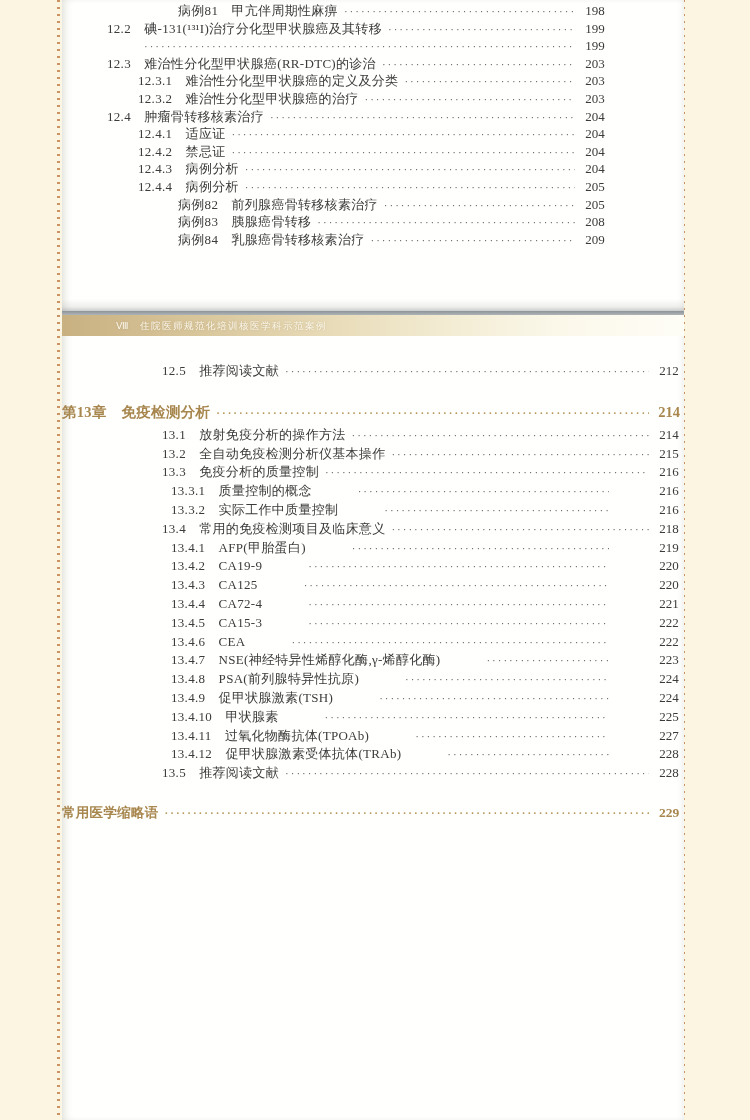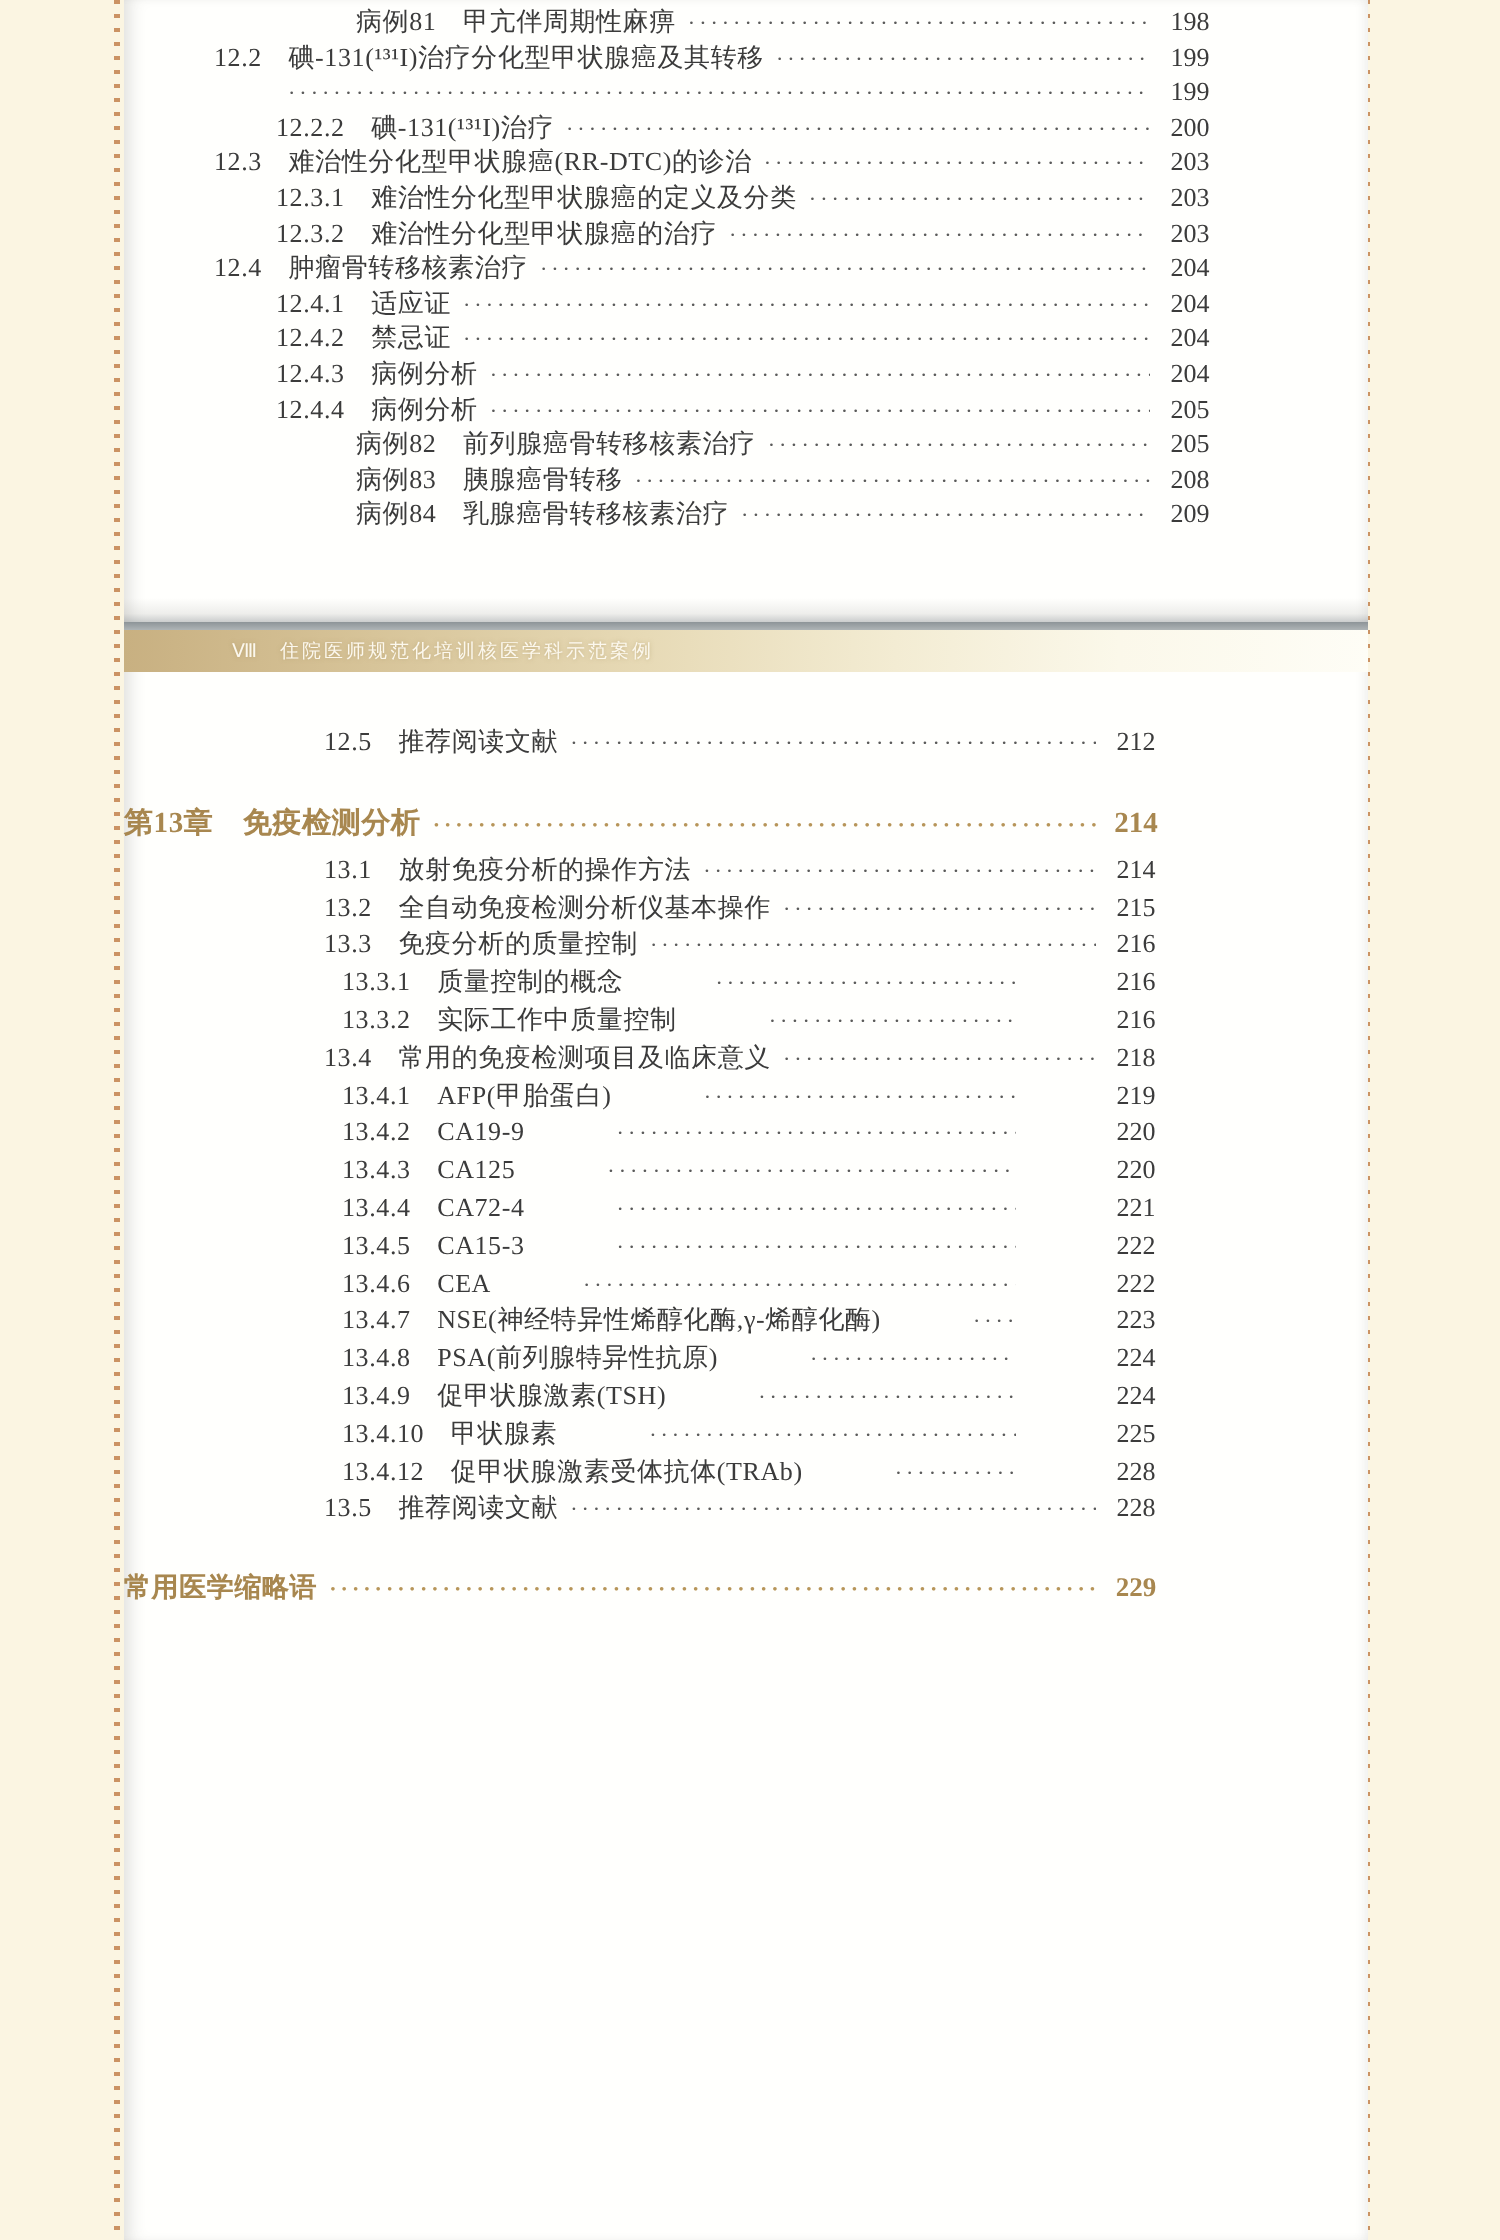--- a/index.html
+++ b/index.html
@@ -16,21 +16,21 @@
   .dot-border.left{left:57px;}
   .dot-border.right{left:682px;}
   .book-page{
     position:absolute;left:62px;top:0;width:622px;height:1120px;
     background:#fffffd;
     box-shadow:inset 7px 0 9px -5px rgba(60,60,55,.18), inset -4px 0 6px -3px rgba(60,60,55,.10);
   }
   
   .toc{position:absolute;left:0;right:0;}
   .toc.s1{top:2px;padding-right:74px;}
-  .toc.s2{top:362px;padding-right:101px;}
+  .toc.s2{top:362px;}
   .row{
     display:flex;align-items:baseline;
     height:17.6px;line-height:17.6px;
     font-size:13px;color:#3b3b3b;white-space:nowrap;
   }
   .s2 .row{height:18.8px;line-height:18.8px;}
   .lbl{flex:0 0 auto;letter-spacing:.3px;}
   .dots{
     flex:1 1 auto;overflow:hidden;margin:0 5px 0 6px;
     color:#5a5a5a;font-size:11px;
@@ -96,25 +96,20 @@
       </div>
       <div class="row lv-1">
         <span class="lbl">12.2　碘-131(¹³¹I)治疗分化型甲状腺癌及其转移</span>
         <span class="dots"></span>
         <span class="pg">199</span>
       </div>
       <div class="row lv-2">
         <span class="dots"></span>
         <span class="pg">199</span>
       </div>
-      <div class="row lv-2">
-        <span class="lbl">12.2.2　碘-131(¹³¹I)治疗</span>
-        <span class="dots"></span>
-        <span class="pg">200</span>
-      </div>
       <div class="row lv-1">
         <span class="lbl">12.3　难治性分化型甲状腺癌(RR-DTC)的诊治</span>
         <span class="dots"></span>
         <span class="pg">203</span>
       </div>
       <div class="row lv-2">
         <span class="lbl">12.3.1　难治性分化型甲状腺癌的定义及分类</span>
         <span class="dots"></span>
         <span class="pg">203</span>
       </div>
@@ -260,20 +255,25 @@
         <span class="lbl">13.4.9　促甲状腺激素(TSH)</span>
         <span class="dots"></span>
         <span class="pg">224</span>
       </div>
       <div class="row lv-2">
         <span class="lbl">13.4.10　甲状腺素</span>
         <span class="dots"></span>
         <span class="pg">225</span>
       </div>
       <div class="row lv-2">
+        <span class="lbl">13.4.11　过氧化物酶抗体(TPOAb)</span>
+        <span class="dots"></span>
+        <span class="pg">227</span>
+      </div>
+      <div class="row lv-2">
         <span class="lbl">13.4.12　促甲状腺激素受体抗体(TRAb)</span>
         <span class="dots"></span>
         <span class="pg">228</span>
       </div>
       <div class="row lv-1">
         <span class="lbl">13.5　推荐阅读文献</span>
         <span class="dots"></span>
         <span class="pg">228</span>
       </div>
       <div class="row lv-appendix">

